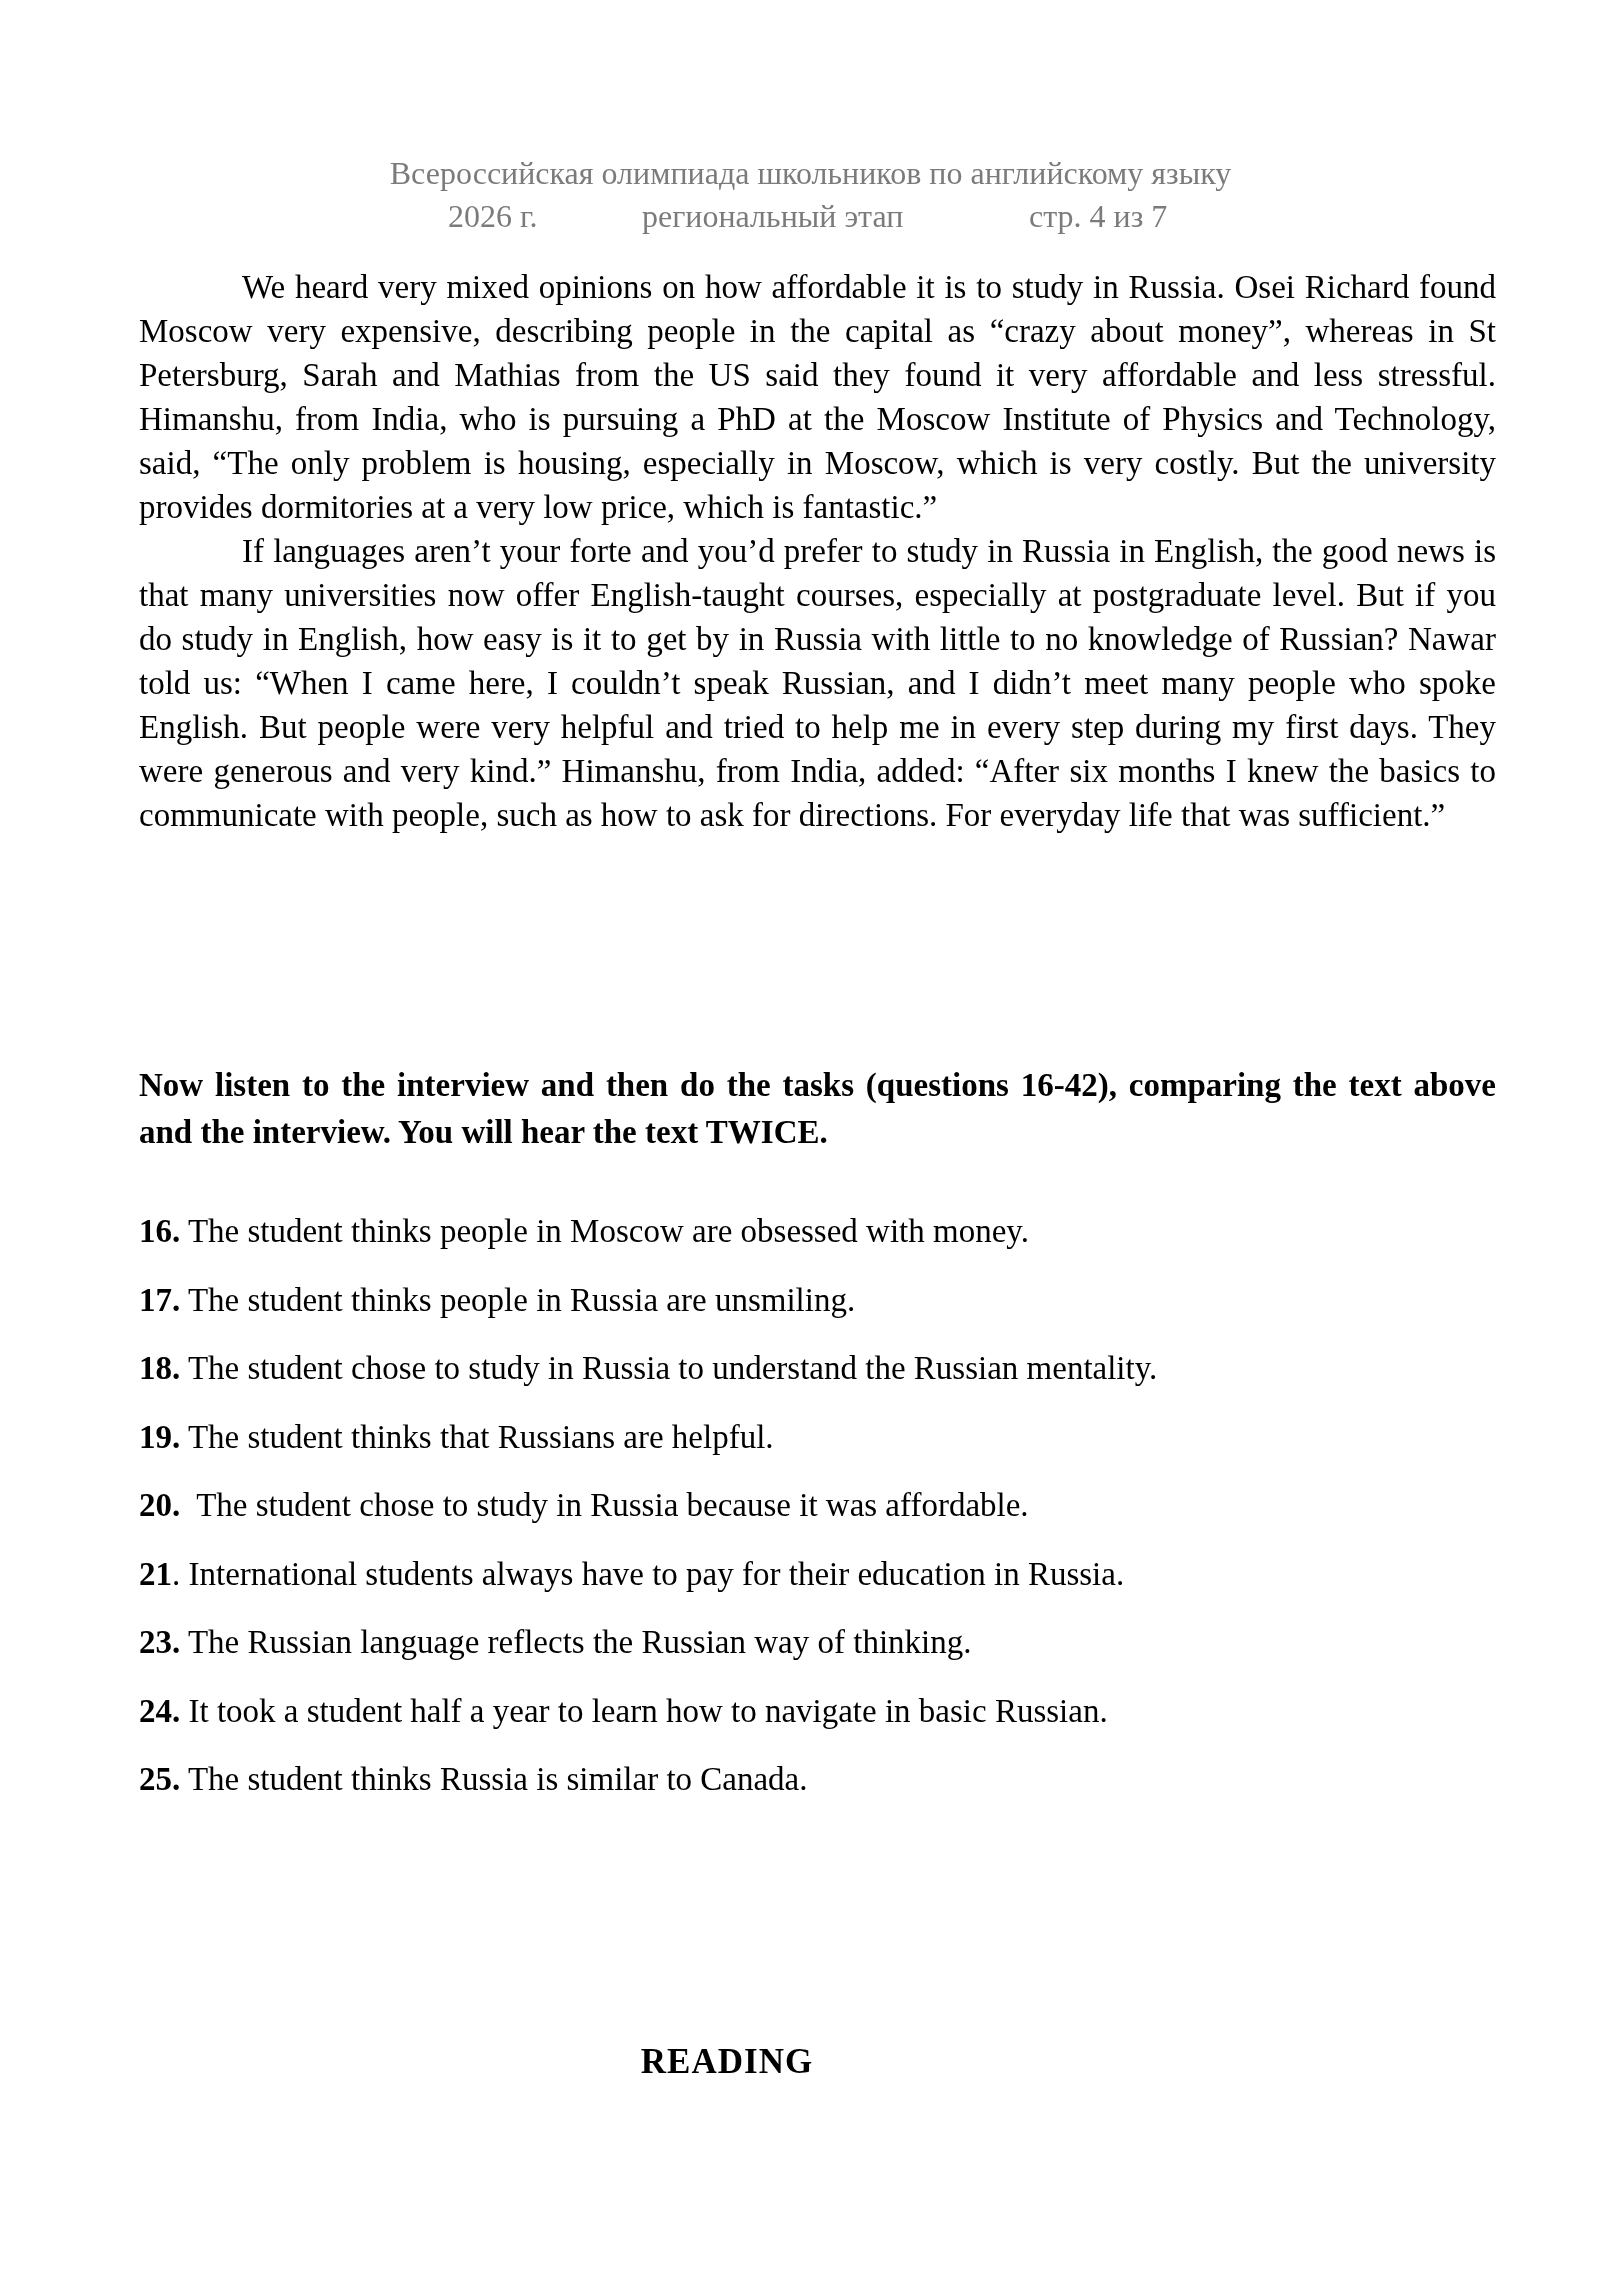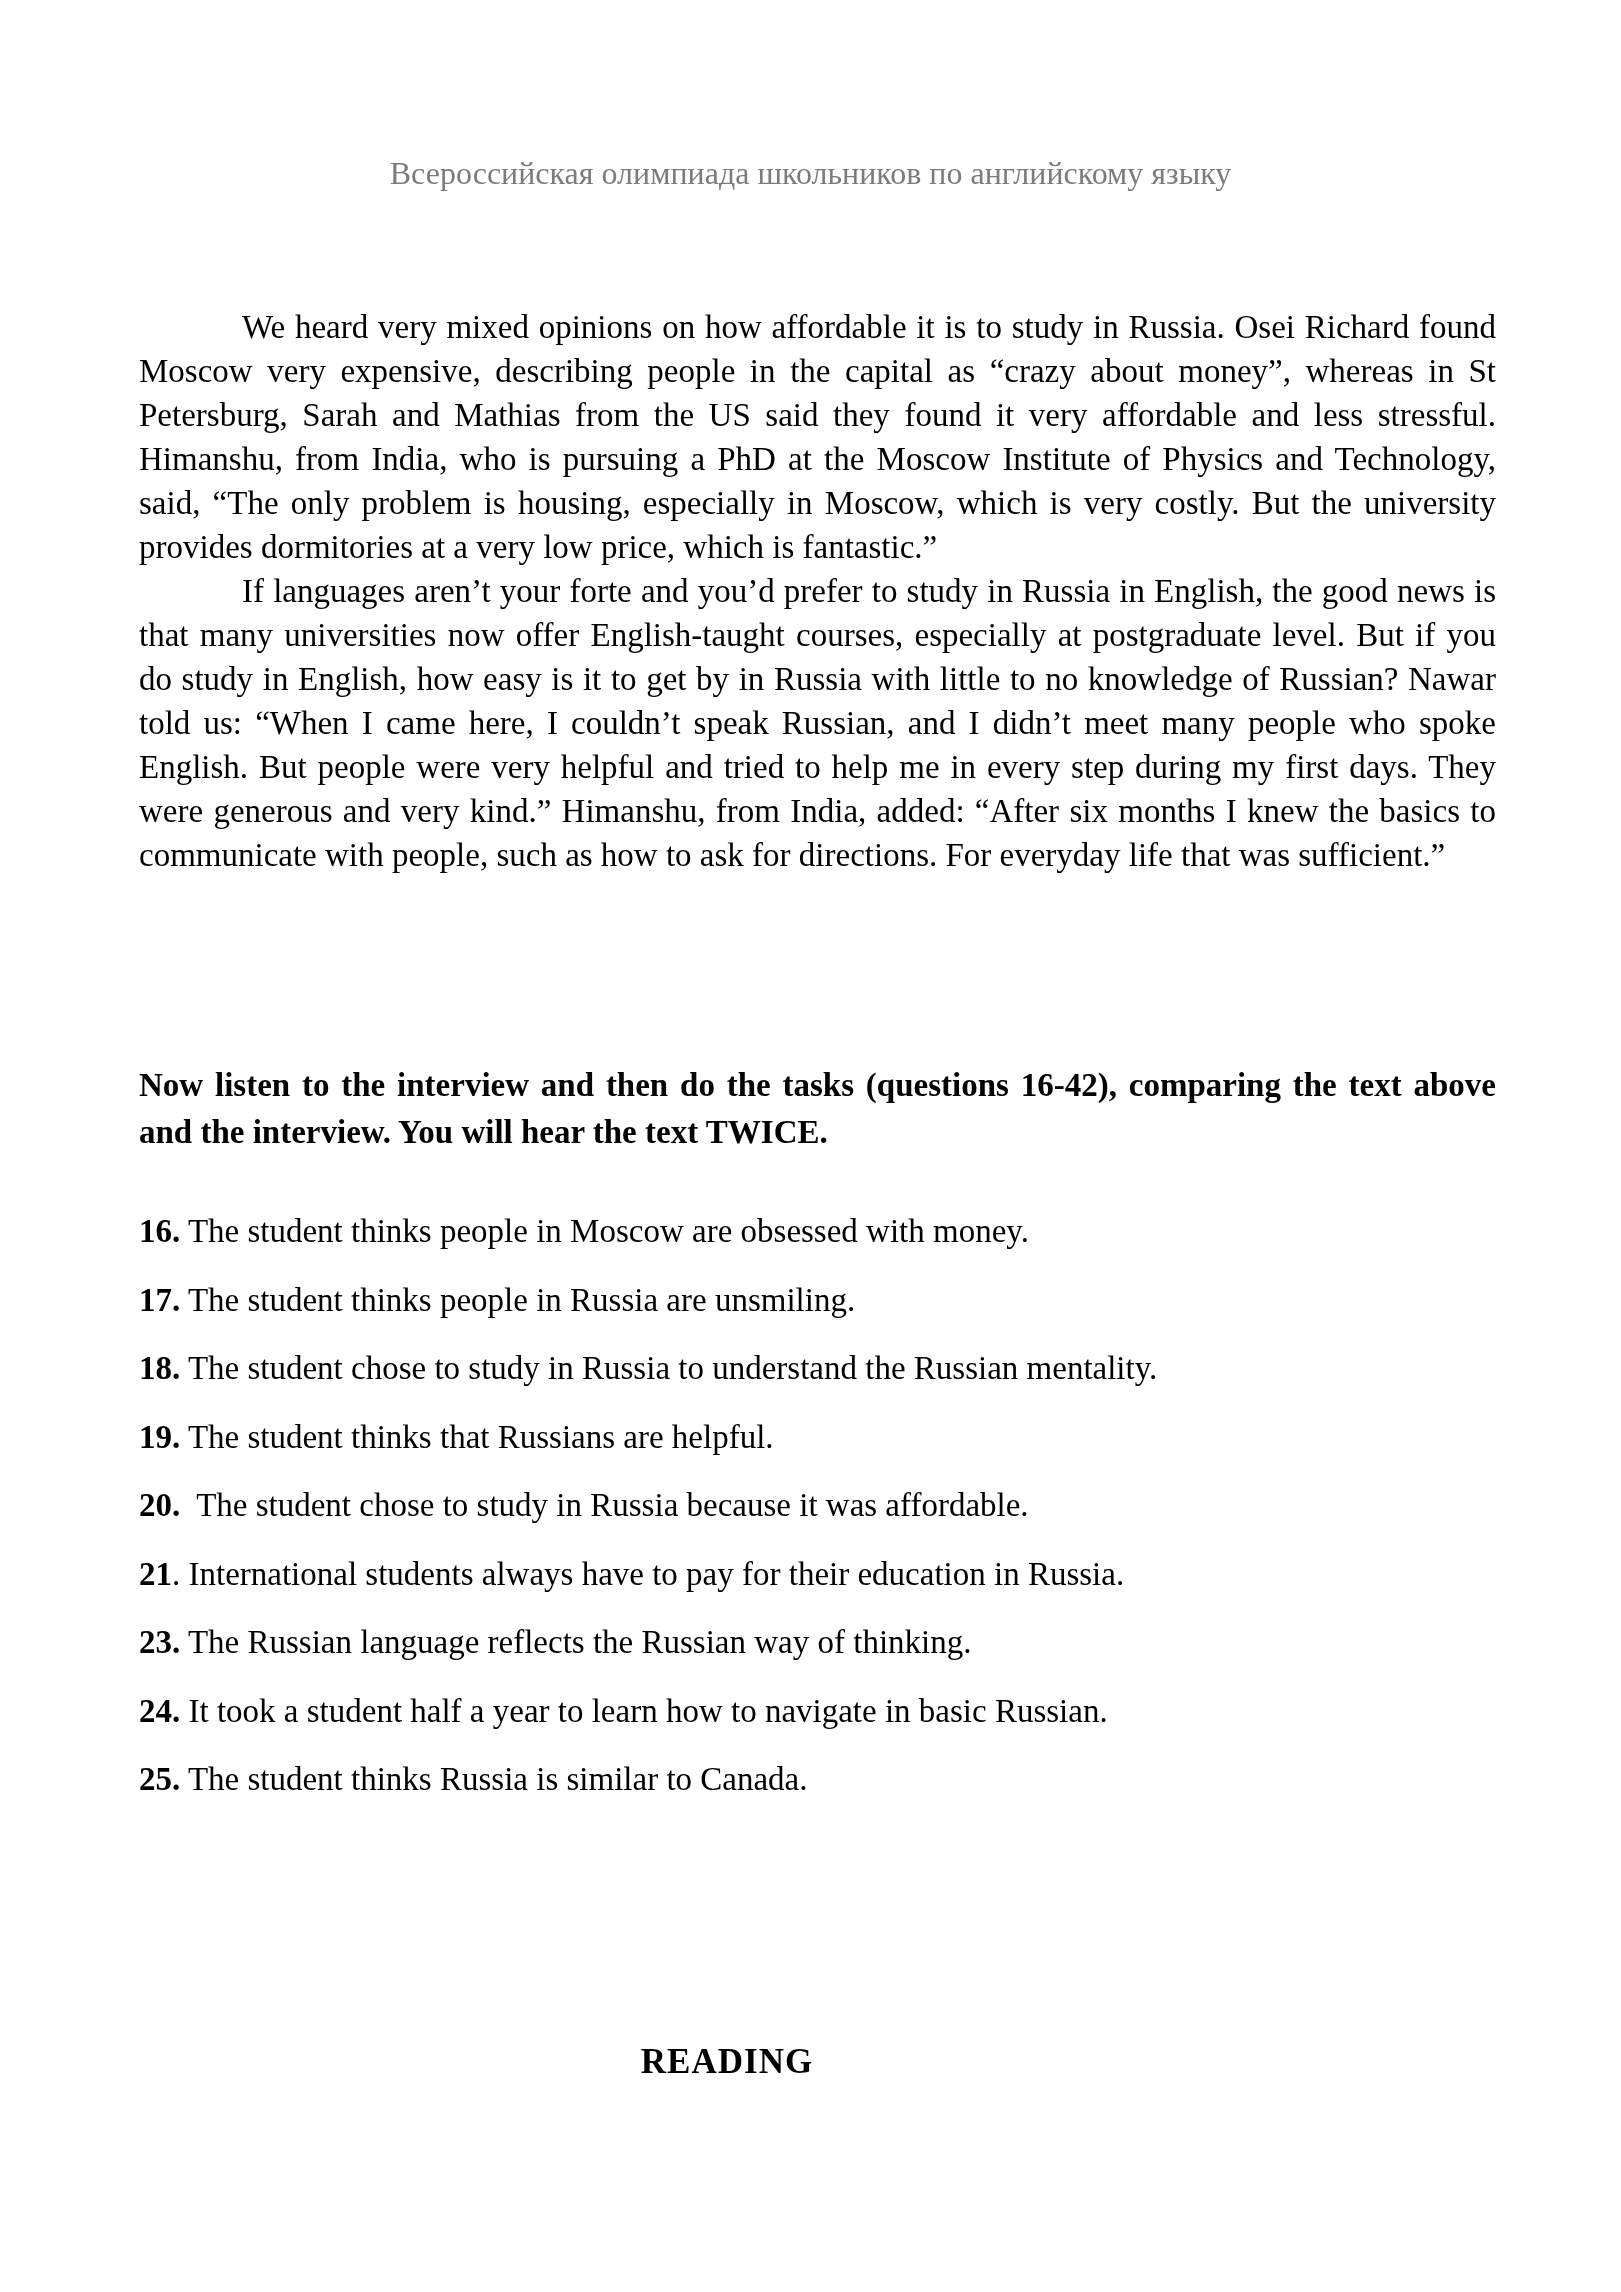--- a/index.html
+++ b/index.html
@@ -43,21 +43,20 @@
 
   
   .body-text {
     position: absolute;
     top: 265px;
     left: 139px;
     width: 1357px;
     font-size: 33px;
     line-height: 44px;
     text-align: justify;
-    margin-top: 40px;
   }
   .para {
     margin: 0;
     text-indent: 103px;
   }
 
   
   .instruction {
     position: absolute;
     top: 1062px;
@@ -97,20 +96,25 @@
     letter-spacing: 1px;
   }
 </style>
 </head>
 <body>
 
 <div class="page">
 
   <div class="header-line1">Всероссийская олимпиада школьников по английскому языку</div>
 
+  <div class="header-line2">
+    <span class="hl-year">2026 г.</span>
+    <span class="hl-stage">региональный этап</span>
+    <span class="hl-page">стр. 4 из 7</span>
+  </div>
 
   <div class="body-text">
     <p class="para">We heard very mixed opinions on how affordable it is to study in Russia. Osei Richard found Moscow very expensive, describing people in the capital as “crazy about money”, whereas in St Petersburg, Sarah and Mathias from the US said they found it very affordable and less stressful. Himanshu, from India, who is pursuing a PhD at the Moscow Institute of Physics and Technology, said, “The only problem is housing, especially in Moscow, which is very costly. But the university provides dormitories at a very low price, which is fantastic.”</p>
     <p class="para">If languages aren’t your forte and you’d prefer to study in Russia in English, the good news is that many universities now offer English-taught courses, especially at postgraduate level. But if you do study in English, how easy is it to get by in Russia with little to no knowledge of Russian? Nawar told us: “When I came here, I couldn’t speak Russian, and I didn’t meet many people who spoke English. But people were very helpful and tried to help me in every step during my first days. They were generous and very kind.” Himanshu, from India, added: “After six months I knew the basics to communicate with people, such as how to ask for directions. For everyday life that was sufficient.”</p>
   </div>
 
   <p class="instruction">Now listen to the interview and then do the tasks (questions 16-42), comparing the text above and the interview. You will hear the text TWICE.</p>
 
   <div class="questions">
     <p class="question"><b class="qnum">16.</b><span> The student thinks people in Moscow are obsessed with money.</span></p>

